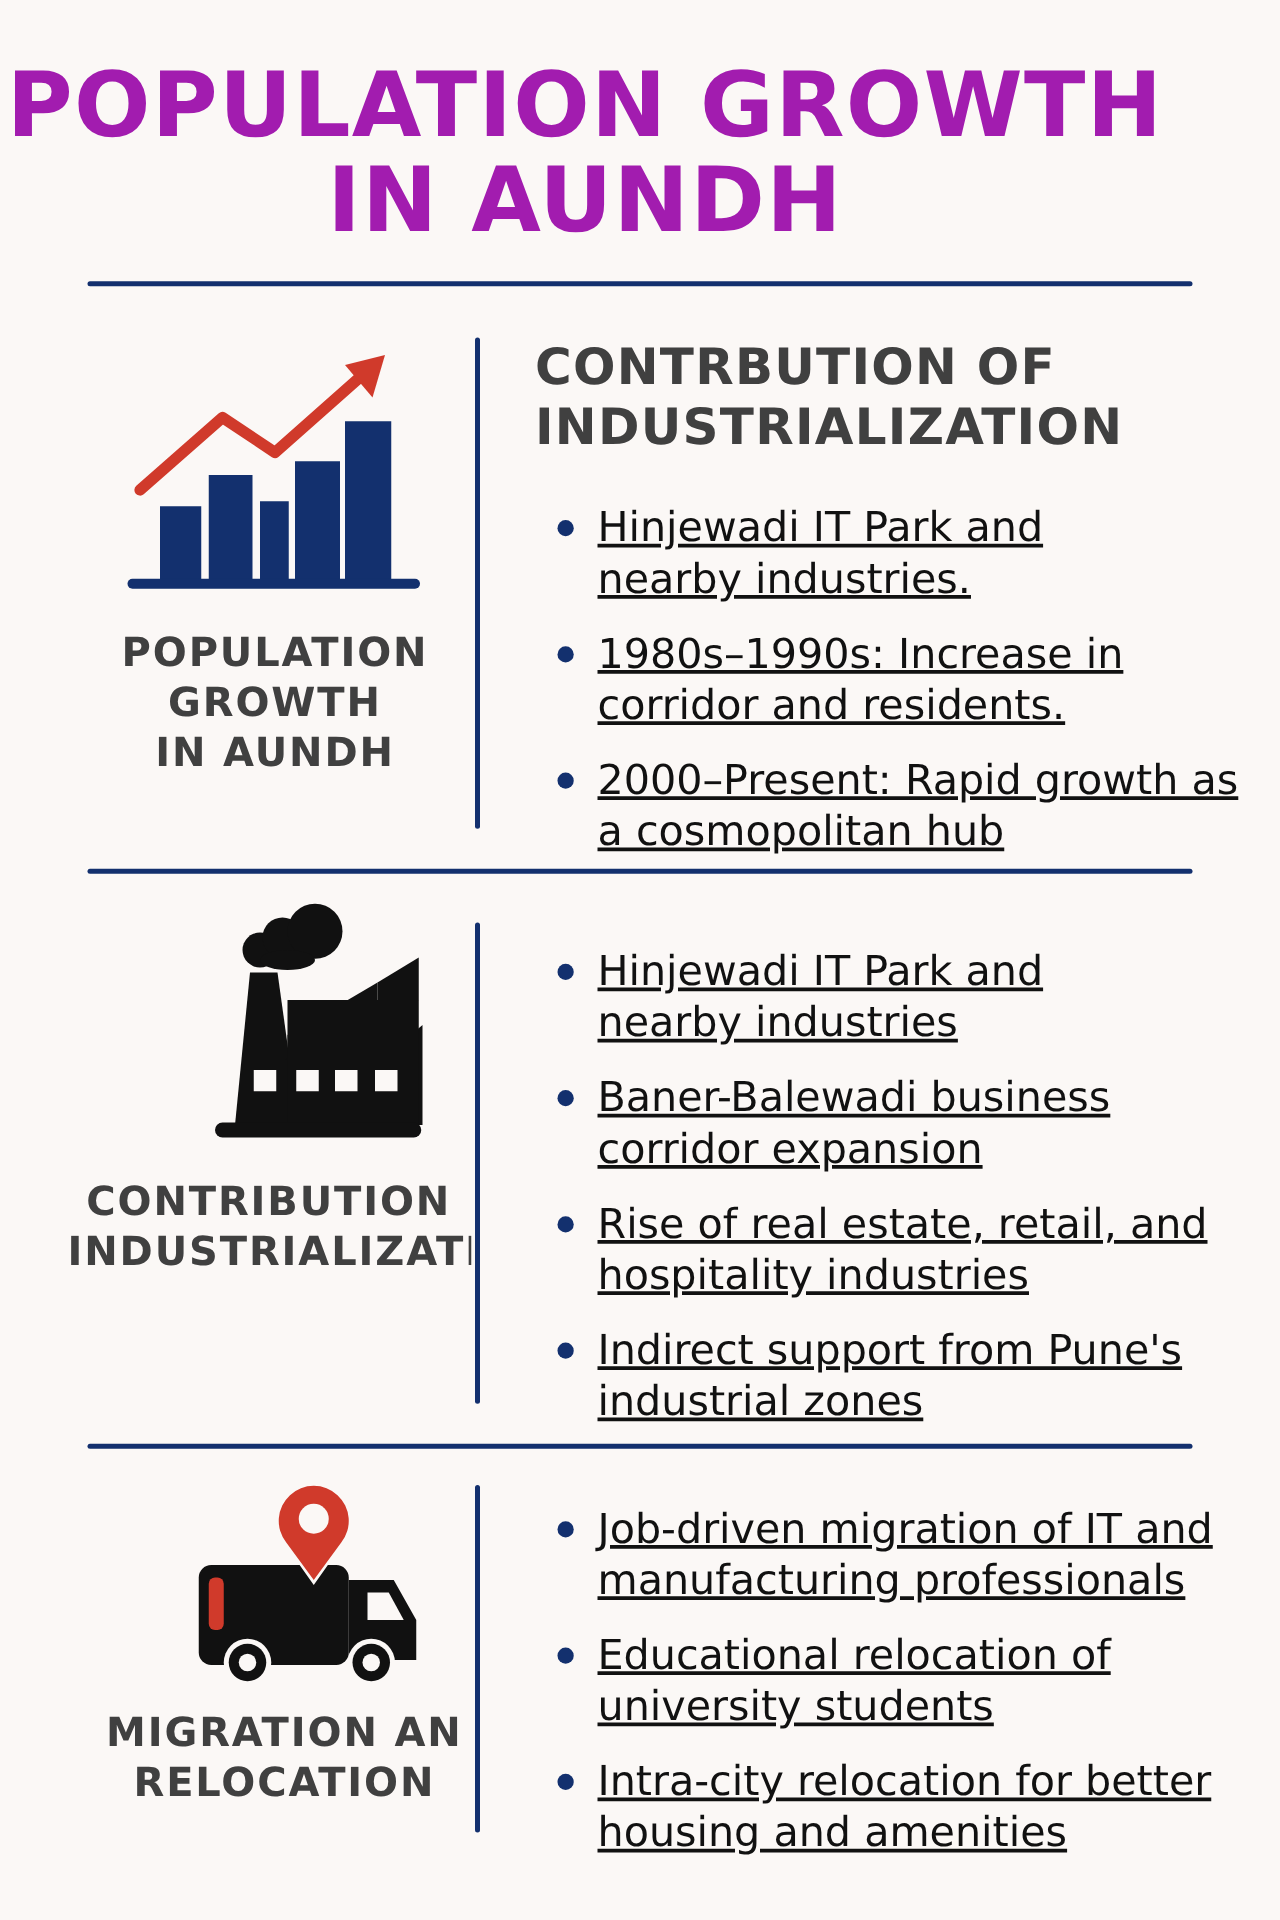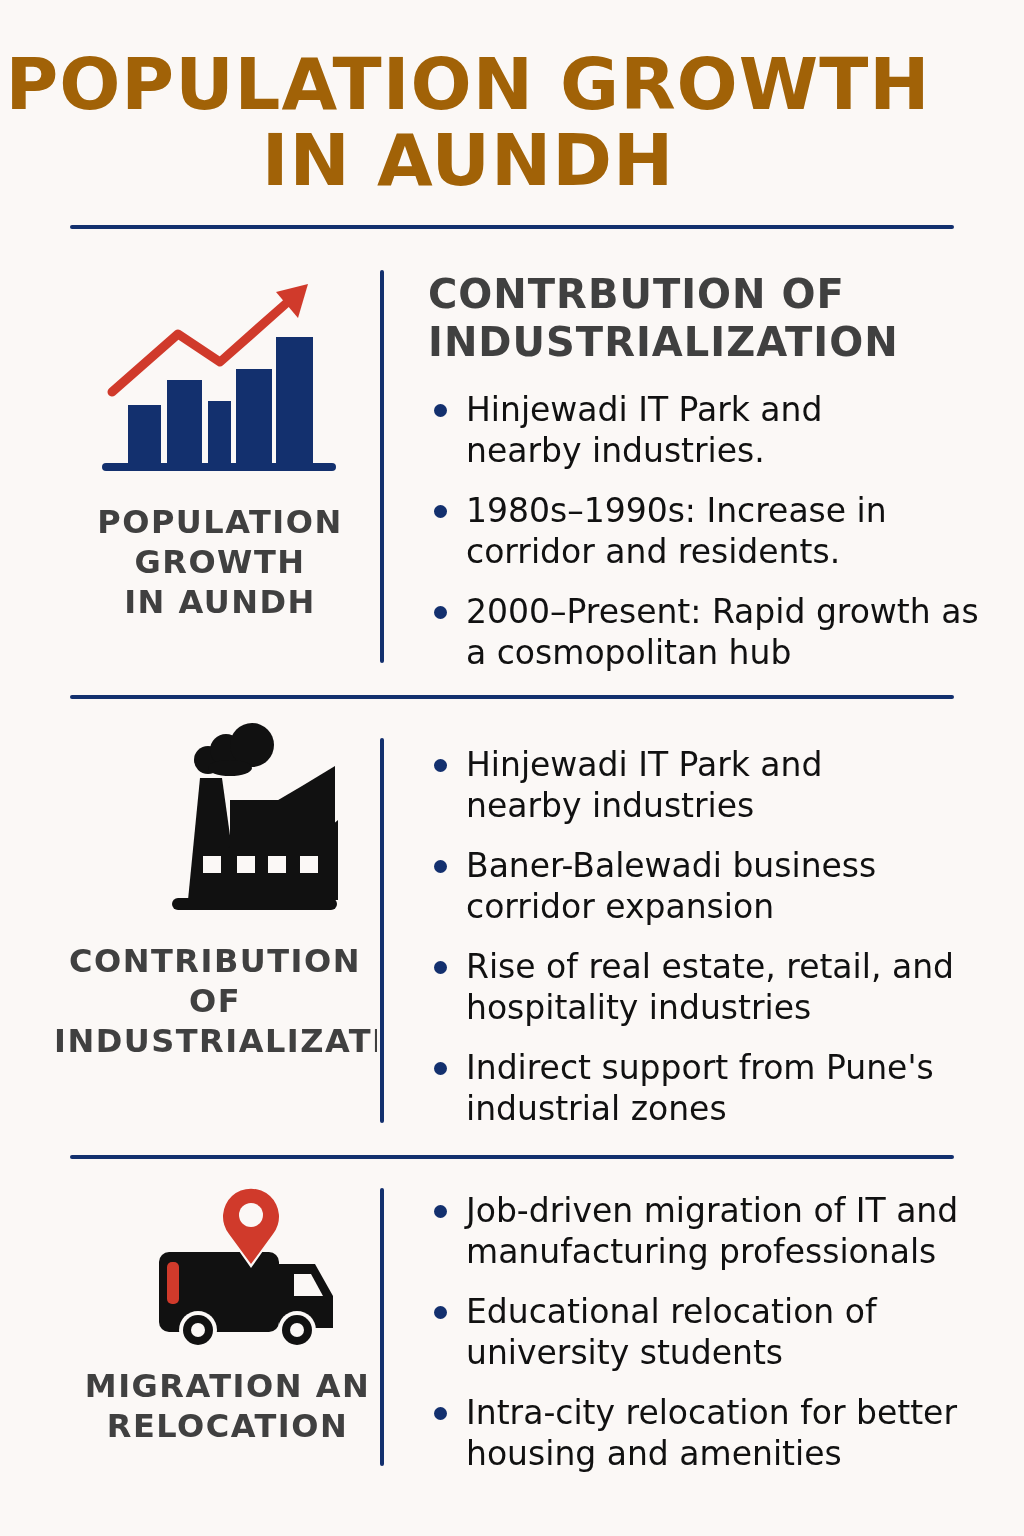--- a/index.html
+++ b/index.html
@@ -2,39 +2,39 @@
 <html><head>
 <meta charset="utf-8">
 <style>
   html, body { margin:0; padding:0; }
   body {
     width:1024px; height:1536px; background:#fbf8f6; position:relative; overflow:hidden;
     font-family:"DejaVu Sans", sans-serif; color:#111;
   }
   .title {
     position:absolute; left:0; width:936px; top:46px; text-align:center;
-    color:#a16207; font-weight:bold; font-size:72px; line-height:76px; letter-spacing:1px;
+    color:#a21caf; font-weight:bold; font-size:72px; line-height:76px; letter-spacing:1px;
     font-family:"DejaVu Sans", sans-serif;
   }
   .title .line { display:block; }
   .hr { position:absolute; left:70px; width:884px; height:4px; background:#13306e; border-radius:2px; }
   .vr { position:absolute; left:380px; width:4px; background:#13306e; border-radius:2px; }
   .icon { position:absolute; }
   .sec-label {
     position:absolute; text-align:center; color:#404040; font-weight:bold;
     font-size:32px; line-height:40px; letter-spacing:1.5px; white-space:nowrap;
     font-family:"DejaVu Sans", sans-serif;
   }
   .sec-label span { display:block; }
   .heading {
     position:absolute; left:428px; top:270px; color:#404040; font-weight:bold;
     font-size:40px; line-height:48px; letter-spacing:1px;
   }
   .heading span { display:block; }
-  .bullets { position:absolute; left:428px; margin:4px; padding:0; list-style:none; }
+  .bullets { position:absolute; left:428px; margin:16px; padding:0; list-style:none;text-decoration:underline; }
   .bullets li { position:relative; padding-left:34px; font-size:33px; line-height:41px; color:#111; }
   .bullets li .dot {
     position:absolute; left:2px; top:15px; width:13px; height:13px; border-radius:50%; background:#13306e;
   }
   .bullets li .txt { display:block; }
 </style>
 </head>
 <body>
 
 <div class="title">
@@ -96,21 +96,20 @@
     <polygon points="132,92 132,66 165,46 165,80" fill="#111"></polygon>
     <rect x="60" y="80" width="105" height="100" fill="#111"></rect>
     <rect x="2" y="178" width="165" height="12" rx="6" fill="#111"></rect>
     <rect x="33" y="136" width="18" height="17" fill="#fbf8f6"></rect>
     <rect x="67" y="136" width="18" height="17" fill="#fbf8f6"></rect>
     <rect x="98" y="136" width="18" height="17" fill="#fbf8f6"></rect>
     <rect x="130" y="136" width="18" height="17" fill="#fbf8f6"></rect>
   </svg>
   <div class="sec-label" style="left:50px;top:941px;width:330px;">
     <span>CONTRIBUTION</span>
-    <span>OF</span>
     <span style="text-align:left;overflow:hidden;width:323px;margin-left:4px;">INDUSTRIALIZATIO</span>
   </div>
   <div class="vr" style="top:738px;height:385px;"></div>
   <ul class="bullets" style="top:740px;">
     <li style="width:420px;margin-bottom:19px;">
         <i class="dot"></i>
         <span class="txt">Hinjewadi IT Park and nearby industries</span>
       </li>
     <li style="width:470px;margin-bottom:19px;">
         <i class="dot"></i>

